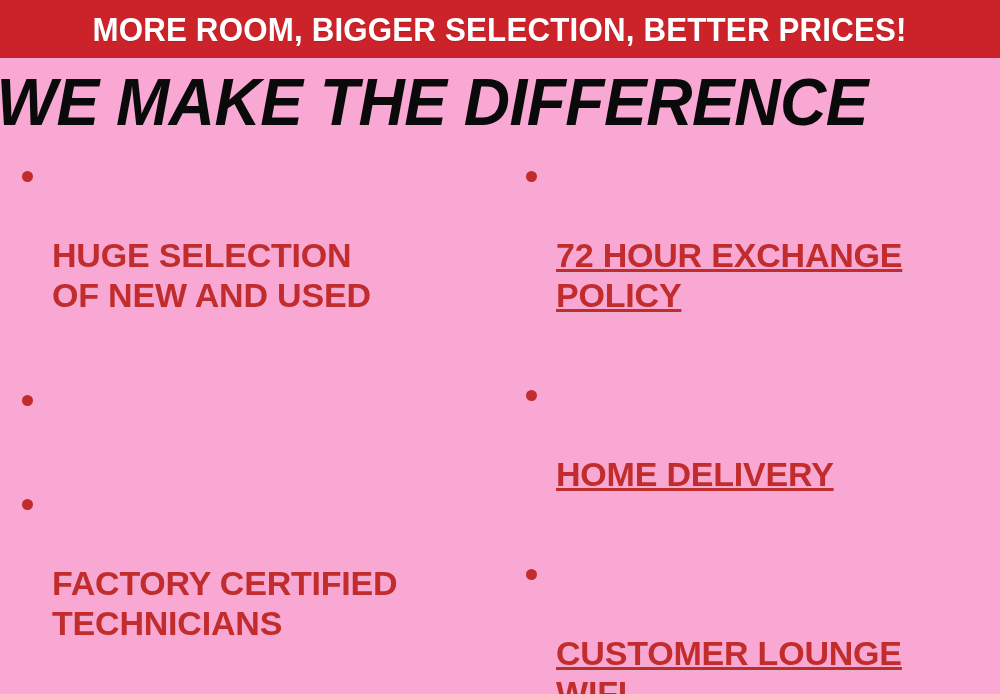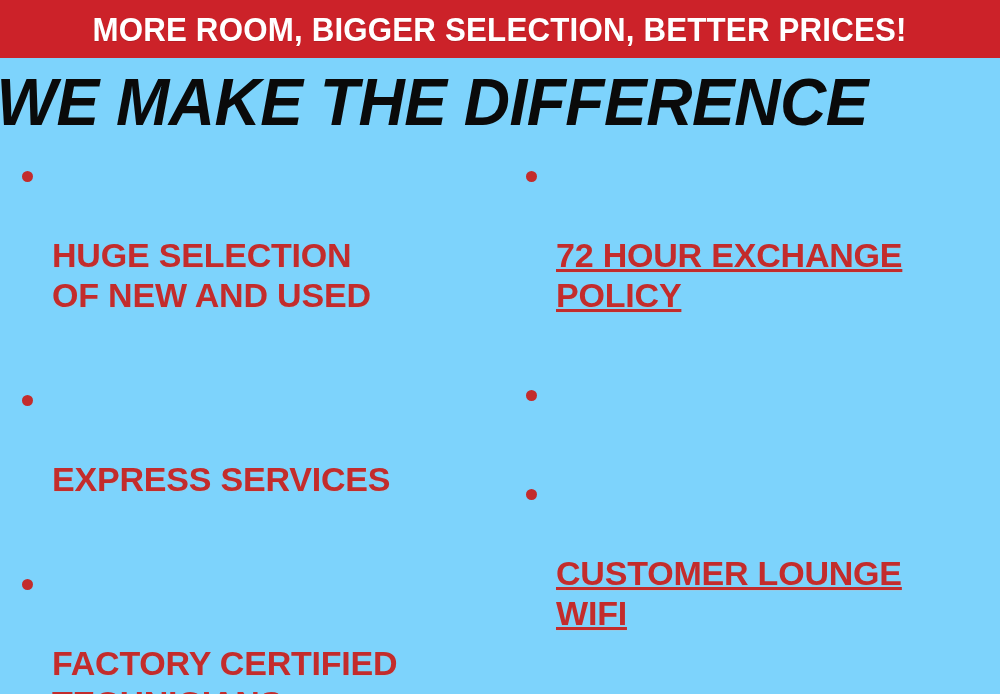--- a/index.html
+++ b/index.html
@@ -11,21 +11,21 @@
     height: 694px;
     background: #ffffff;
     font-family: "Liberation Sans", sans-serif;
     overflow: hidden;
   }
 
   .poster {
     position: relative;
     width: 1000px;
     height: 694px;
-    background: #7dd3fc;
+    background: #f9a8d4;
     overflow: hidden;
   }
 
   
   .banner {
     position: absolute;
     left: 0;
     top: 0;
     width: 1000px;
     height: 58px;
@@ -143,41 +143,41 @@
     <div class="col col-left">
 
       <div class="bullet-item">
         <span class="bullet-dot"></span>
         <span class="bullet-label">HUGE SELECTION
 OF NEW AND USED</span>
       </div>
 
       <div class="bullet-item">
         <span class="bullet-dot"></span>
-        <span class="bullet-label">EXPRESS SERVICES</span>
       </div>
 
       <div class="bullet-item">
         <span class="bullet-dot"></span>
         <span class="bullet-label">FACTORY CERTIFIED
 TECHNICIANS</span>
       </div>
 
     </div>
 
     <div class="col col-right">
 
       <div class="bullet-item">
         <span class="bullet-dot"></span>
         <span class="bullet-label">72 HOUR EXCHANGE
 POLICY</span>
       </div>
 
       <div class="bullet-item">
         <span class="bullet-dot"></span>
+        <span class="bullet-label">HOME DELIVERY</span>
       </div>
 
       <div class="bullet-item">
         <span class="bullet-dot"></span>
         <span class="bullet-label">CUSTOMER LOUNGE
 WIFI</span>
       </div>
 
     </div>
 

